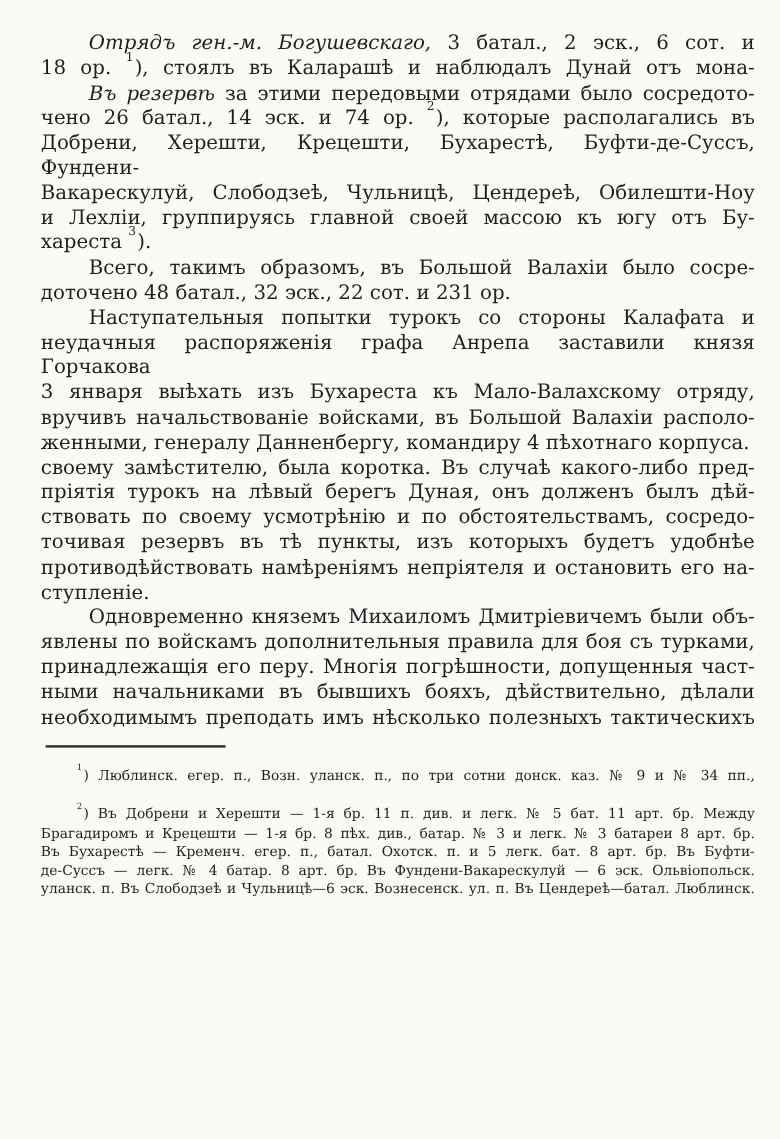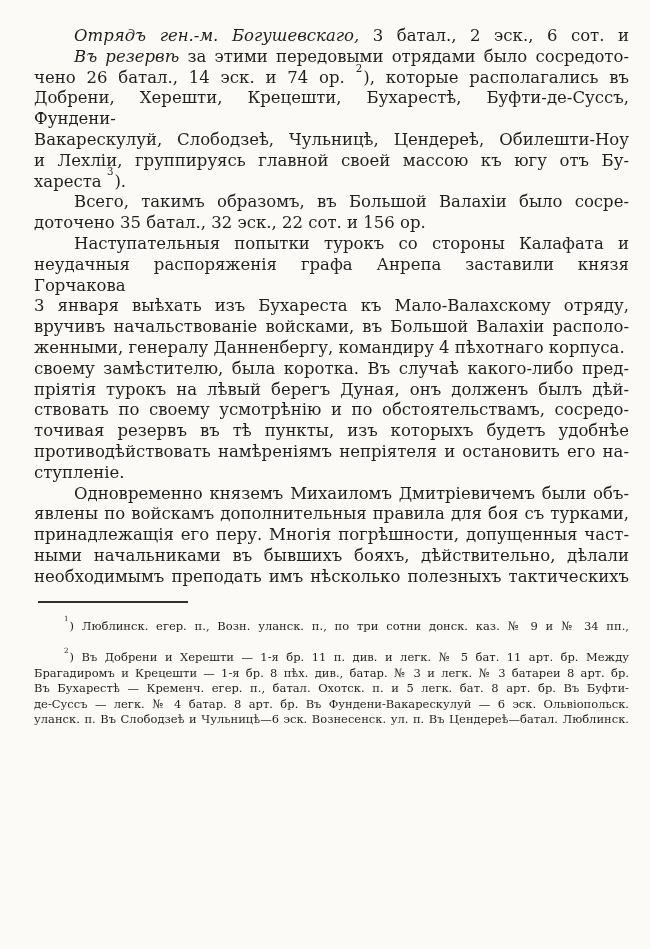--- a/index.html
+++ b/index.html
@@ -43,32 +43,33 @@
     height:0;
   }
 </style>
 </head>
 <body>
 
 <div class="page">
   <div class="main">
       <div class="paragraph">
         <div class="line first"><em>Отрядъ ген.-м. Богушевскаго,</em><span> 3 батал., 2 эск., 6 сот. и</span></div>
+        <div class="line"><span>18 ор. </span><sup>1</sup><span>), стоялъ въ Каларашѣ и наблюдалъ Дунай отъ мона-</span></div>
       </div>
       <div class="paragraph">
         <div class="line first"><em>Въ резервѣ</em><span> за этими передовыми отрядами было сосредото-</span></div>
         <div class="line"><span>чено 26 батал., 14 эск. и 74 ор. </span><sup>2</sup><span>), которые располагались въ</span></div>
         <div class="line"><span>Добрени, Херешти, Крецешти, Бухарестѣ, Буфти-де-Суссъ, Фундени-</span></div>
         <div class="line"><span>Вакарескулуй, Слободзеѣ, Чульницѣ, Цендереѣ, Обилешти-Ноу</span></div>
         <div class="line"><span>и Лехліи, группируясь главной своей массою къ югу отъ Бу-</span></div>
         <div class="line last"><span>хареста </span><sup>3</sup><span>).</span></div>
       </div>
       <div class="paragraph">
         <div class="line first"><span>Всего, такимъ образомъ, въ Большой Валахіи было сосре-</span></div>
-        <div class="line last"><span>доточено 35 батал., 32 эск., 22 сот. и 156 ор.</span></div>
+        <div class="line last"><span>доточено 48 батал., 32 эск., 22 сот. и 231 ор.</span></div>
       </div>
       <div class="paragraph">
         <div class="line first"><span>Наступательныя попытки турокъ со стороны Калафата и</span></div>
         <div class="line"><span>неудачныя распоряженія графа Анрепа заставили князя Горчакова</span></div>
         <div class="line"><span>3 января выѣхать изъ Бухареста къ Мало-Валахскому отряду,</span></div>
         <div class="line"><span>вручивъ начальствованіе войсками, въ Большой Валахіи располо-</span></div>
         <div class="line last"><span>женными, генералу Данненбергу, командиру 4 пѣхотнаго корпуса.</span></div>
       </div>
       <div class="paragraph">
         <div class="line"><span>своему замѣстителю, была коротка. Въ случаѣ какого-либо пред-</span></div>

